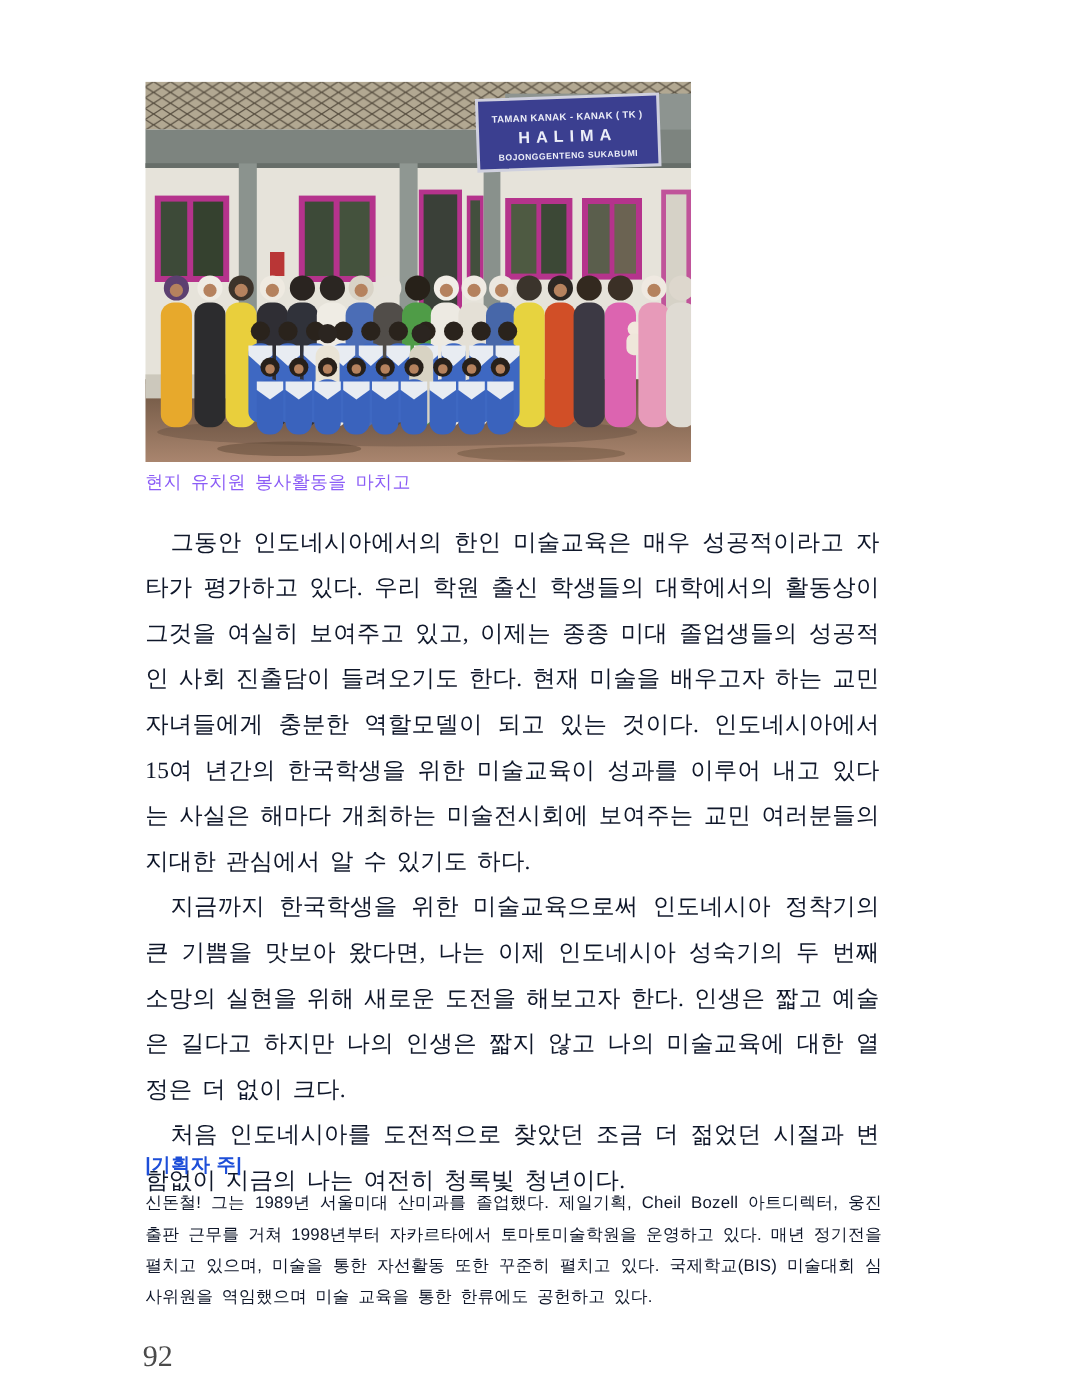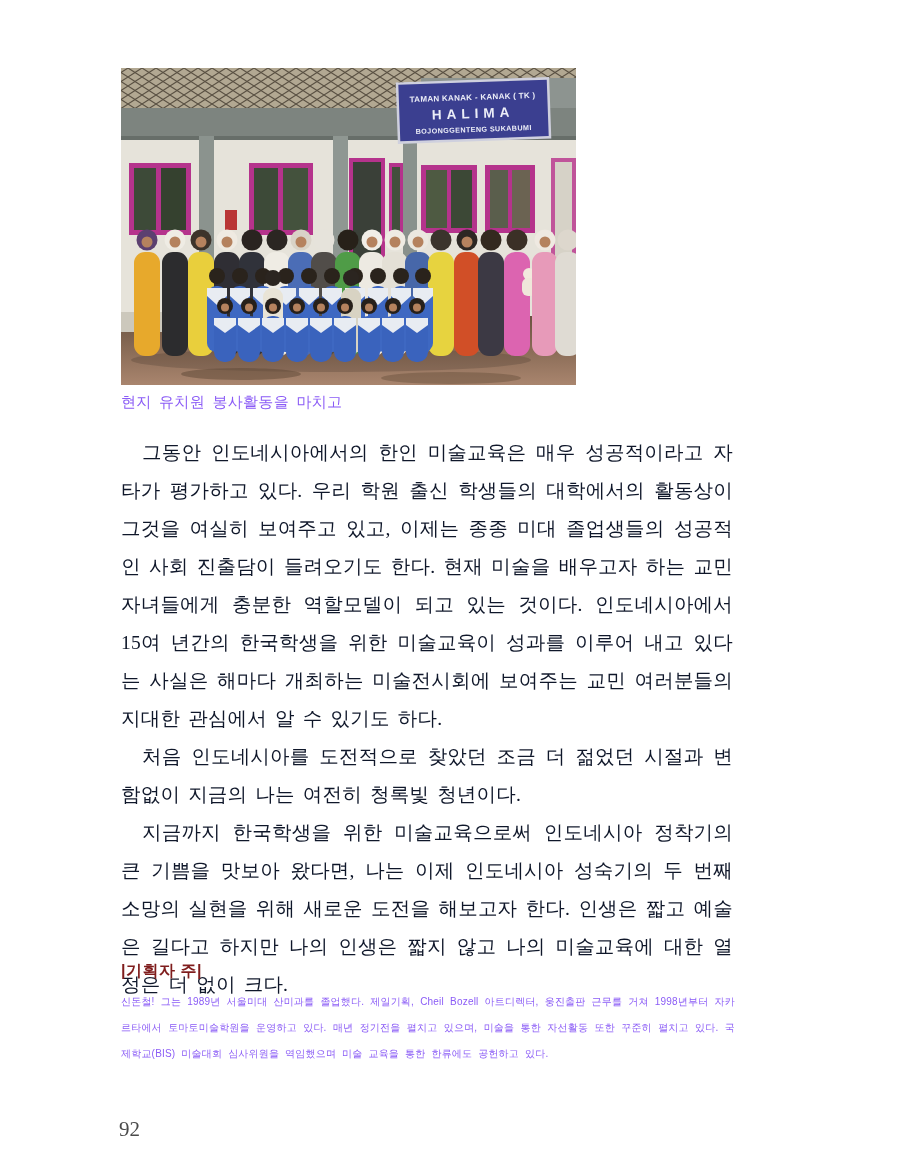--- a/index.html
+++ b/index.html
@@ -51,39 +51,39 @@
   .note {
     position: absolute;
     left: 121px;
     top: 961px;
     width: 614px;
     font-family: "Liberation Sans", "DejaVu Sans", sans-serif;
   }
   .note-header {
     font-size: 16px;
     font-weight: bold;
-    color: #7f1d1d;
+    color: #1d4ed8;
     letter-spacing: 0.5px;
     margin-bottom: 7px;
   }
   .note-text {
     margin: 0;
-    font-size: 10px;
+    font-size: 14px;
     line-height: 26px;
     text-align: justify;
-    color: #8b5cf6;
+    color: #0f172a;
     word-spacing: 3px;
     letter-spacing: 0.2px;
   }
   .page-number {
     position: absolute;
     left: 119px;
     top: 1117px;
     font-family: "Liberation Serif", "DejaVu Serif", serif;
-    font-size: 21px;
+    font-size: 25px;
     color: #4a4a4a;
   }
   .banner-text {
     font-family: "Liberation Sans", "DejaVu Sans", sans-serif;
     font-weight: bold;
     fill: #eceef8;
     text-anchor: middle;
   }
 </style>
 </head>
@@ -289,22 +289,22 @@
           <circle cx="296" cy="238" r="8" fill="#27201a"></circle>
           <circle cx="296" cy="239.5" r="4" fill="#b5825e"></circle>
       </g>
     </svg>
   </figure>
 
   <div class="caption">현지 유치원 봉사활동을 마치고</div>
 
   <div class="article">
     <p>그동안 인도네시아에서의 한인 미술교육은 매우 성공적이라고 자타가 평가하고 있다. 우리 학원 출신 학생들의 대학에서의 활동상이 그것을 여실히 보여주고 있고, 이제는 종종 미대 졸업생들의 성공적인 사회 진출담이 들려오기도 한다. 현재 미술을 배우고자 하는 교민자녀들에게 충분한 역할모델이 되고 있는 것이다. 인도네시아에서 15여 년간의 한국학생을 위한 미술교육이 성과를 이루어 내고 있다는 사실은 해마다 개최하는 미술전시회에 보여주는 교민 여러분들의 지대한 관심에서 알 수 있기도 하다.</p>
+    <p>지금까지 한국학생을 위한 미술교육으로써 인도네시아 정착기의 큰 기쁨을 맛보아 왔다면, 나는 이제 인도네시아 성숙기의 두 번째 소망의 실현을 위해 새로운 도전을 해보고자 한다. 인생은 짧고 예술은 길다고 하지만 나의 인생은 짧지 않고 나의 미술교육에 대한 열정은 더 없이 크다.</p>
     <p>처음 인도네시아를 도전적으로 찾았던 조금 더 젊었던 시절과 변함없이 지금의 나는 여전히 청록빛 청년이다.</p>
-    <p>지금까지 한국학생을 위한 미술교육으로써 인도네시아 정착기의 큰 기쁨을 맛보아 왔다면, 나는 이제 인도네시아 성숙기의 두 번째 소망의 실현을 위해 새로운 도전을 해보고자 한다. 인생은 짧고 예술은 길다고 하지만 나의 인생은 짧지 않고 나의 미술교육에 대한 열정은 더 없이 크다.</p>
   </div>
 
   <div class="note">
     <div class="note-header">|기획자 주|</div>
     <p class="note-text">신돈철! 그는 1989년 서울미대 산미과를 졸업했다. 제일기획, Cheil Bozell 아트디렉터, 웅진출판 근무를 거쳐 1998년부터 자카르타에서 토마토미술학원을 운영하고 있다. 매년 정기전을 펼치고 있으며, 미술을 통한 자선활동 또한 꾸준히 펼치고 있다. 국제학교(BIS) 미술대회 심사위원을 역임했으며 미술 교육을 통한 한류에도 공헌하고 있다.</p>
   </div>
 
   <div class="page-number">92</div>
 
 </div>

